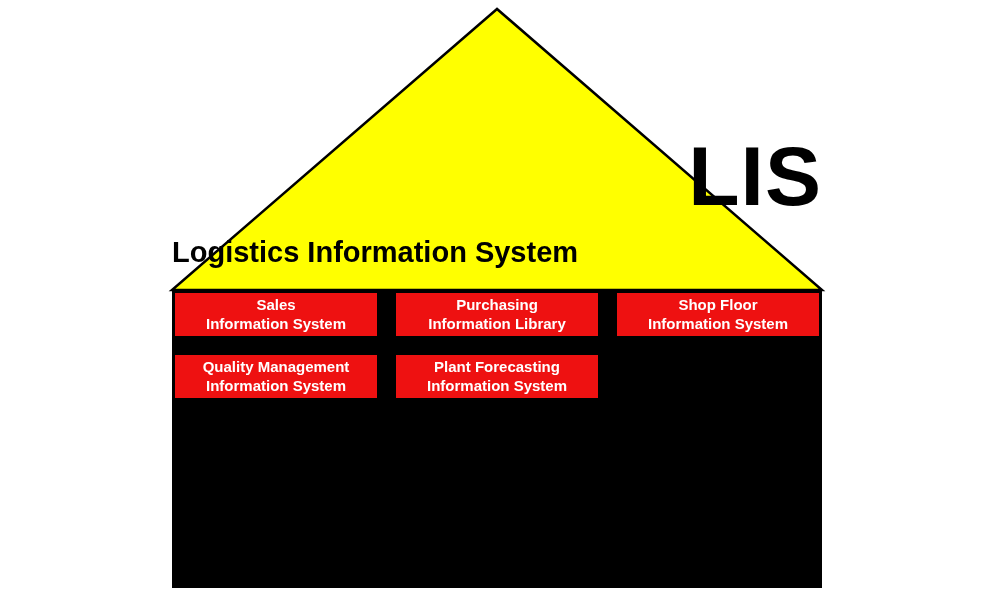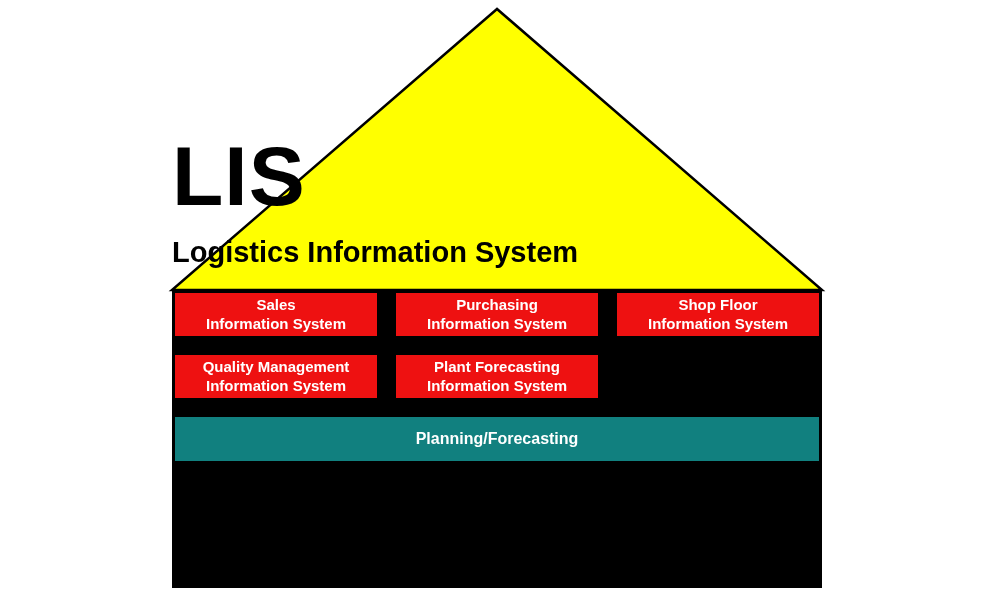--- a/index.html
+++ b/index.html
@@ -22,21 +22,21 @@
     background:var(--background);
   }
   .roof-svg{position:absolute;left:0;top:0;width:1000px;height:600px;}
   .roof-svg polygon{
     fill:var(--roof);
     stroke:var(--outline);
     stroke-width:2.5;
   }
   .roof-title{
     position:absolute;left:172px;top:134px;width:650px;
-    text-align:left;
+    text-align:right;
     font-size:84px;font-weight:bold;line-height:1;
     color:var(--roof_text);
     letter-spacing:1px;
   }
   .roof-subtitle{
     position:absolute;left:172px;top:238px;width:650px;
     text-align:left;
     font-size:29px;font-weight:bold;line-height:1;
     color:var(--roof_text);
   }
@@ -76,24 +76,23 @@
   </svg>
 
   <div class="roof-title">LIS</div>
 
   <div class="roof-subtitle">Logistics Information System</div>
 
   <div class="house-body">
     <div class="cell module-cell">Sales
 Information System</div>
     <div class="cell module-cell">Purchasing
-Information System</div>
+Information Library</div>
     <div class="cell module-cell">Shop Floor
 Information System</div>
     <div class="cell module-cell">Quality Management
 Information System</div>
     <div class="cell module-cell">Plant Forecasting
 Information System</div>
 
-    <div class="cell layer-row">Planning/Forecasting</div>
   </div>
 
 </div>
 
 </body></html>

